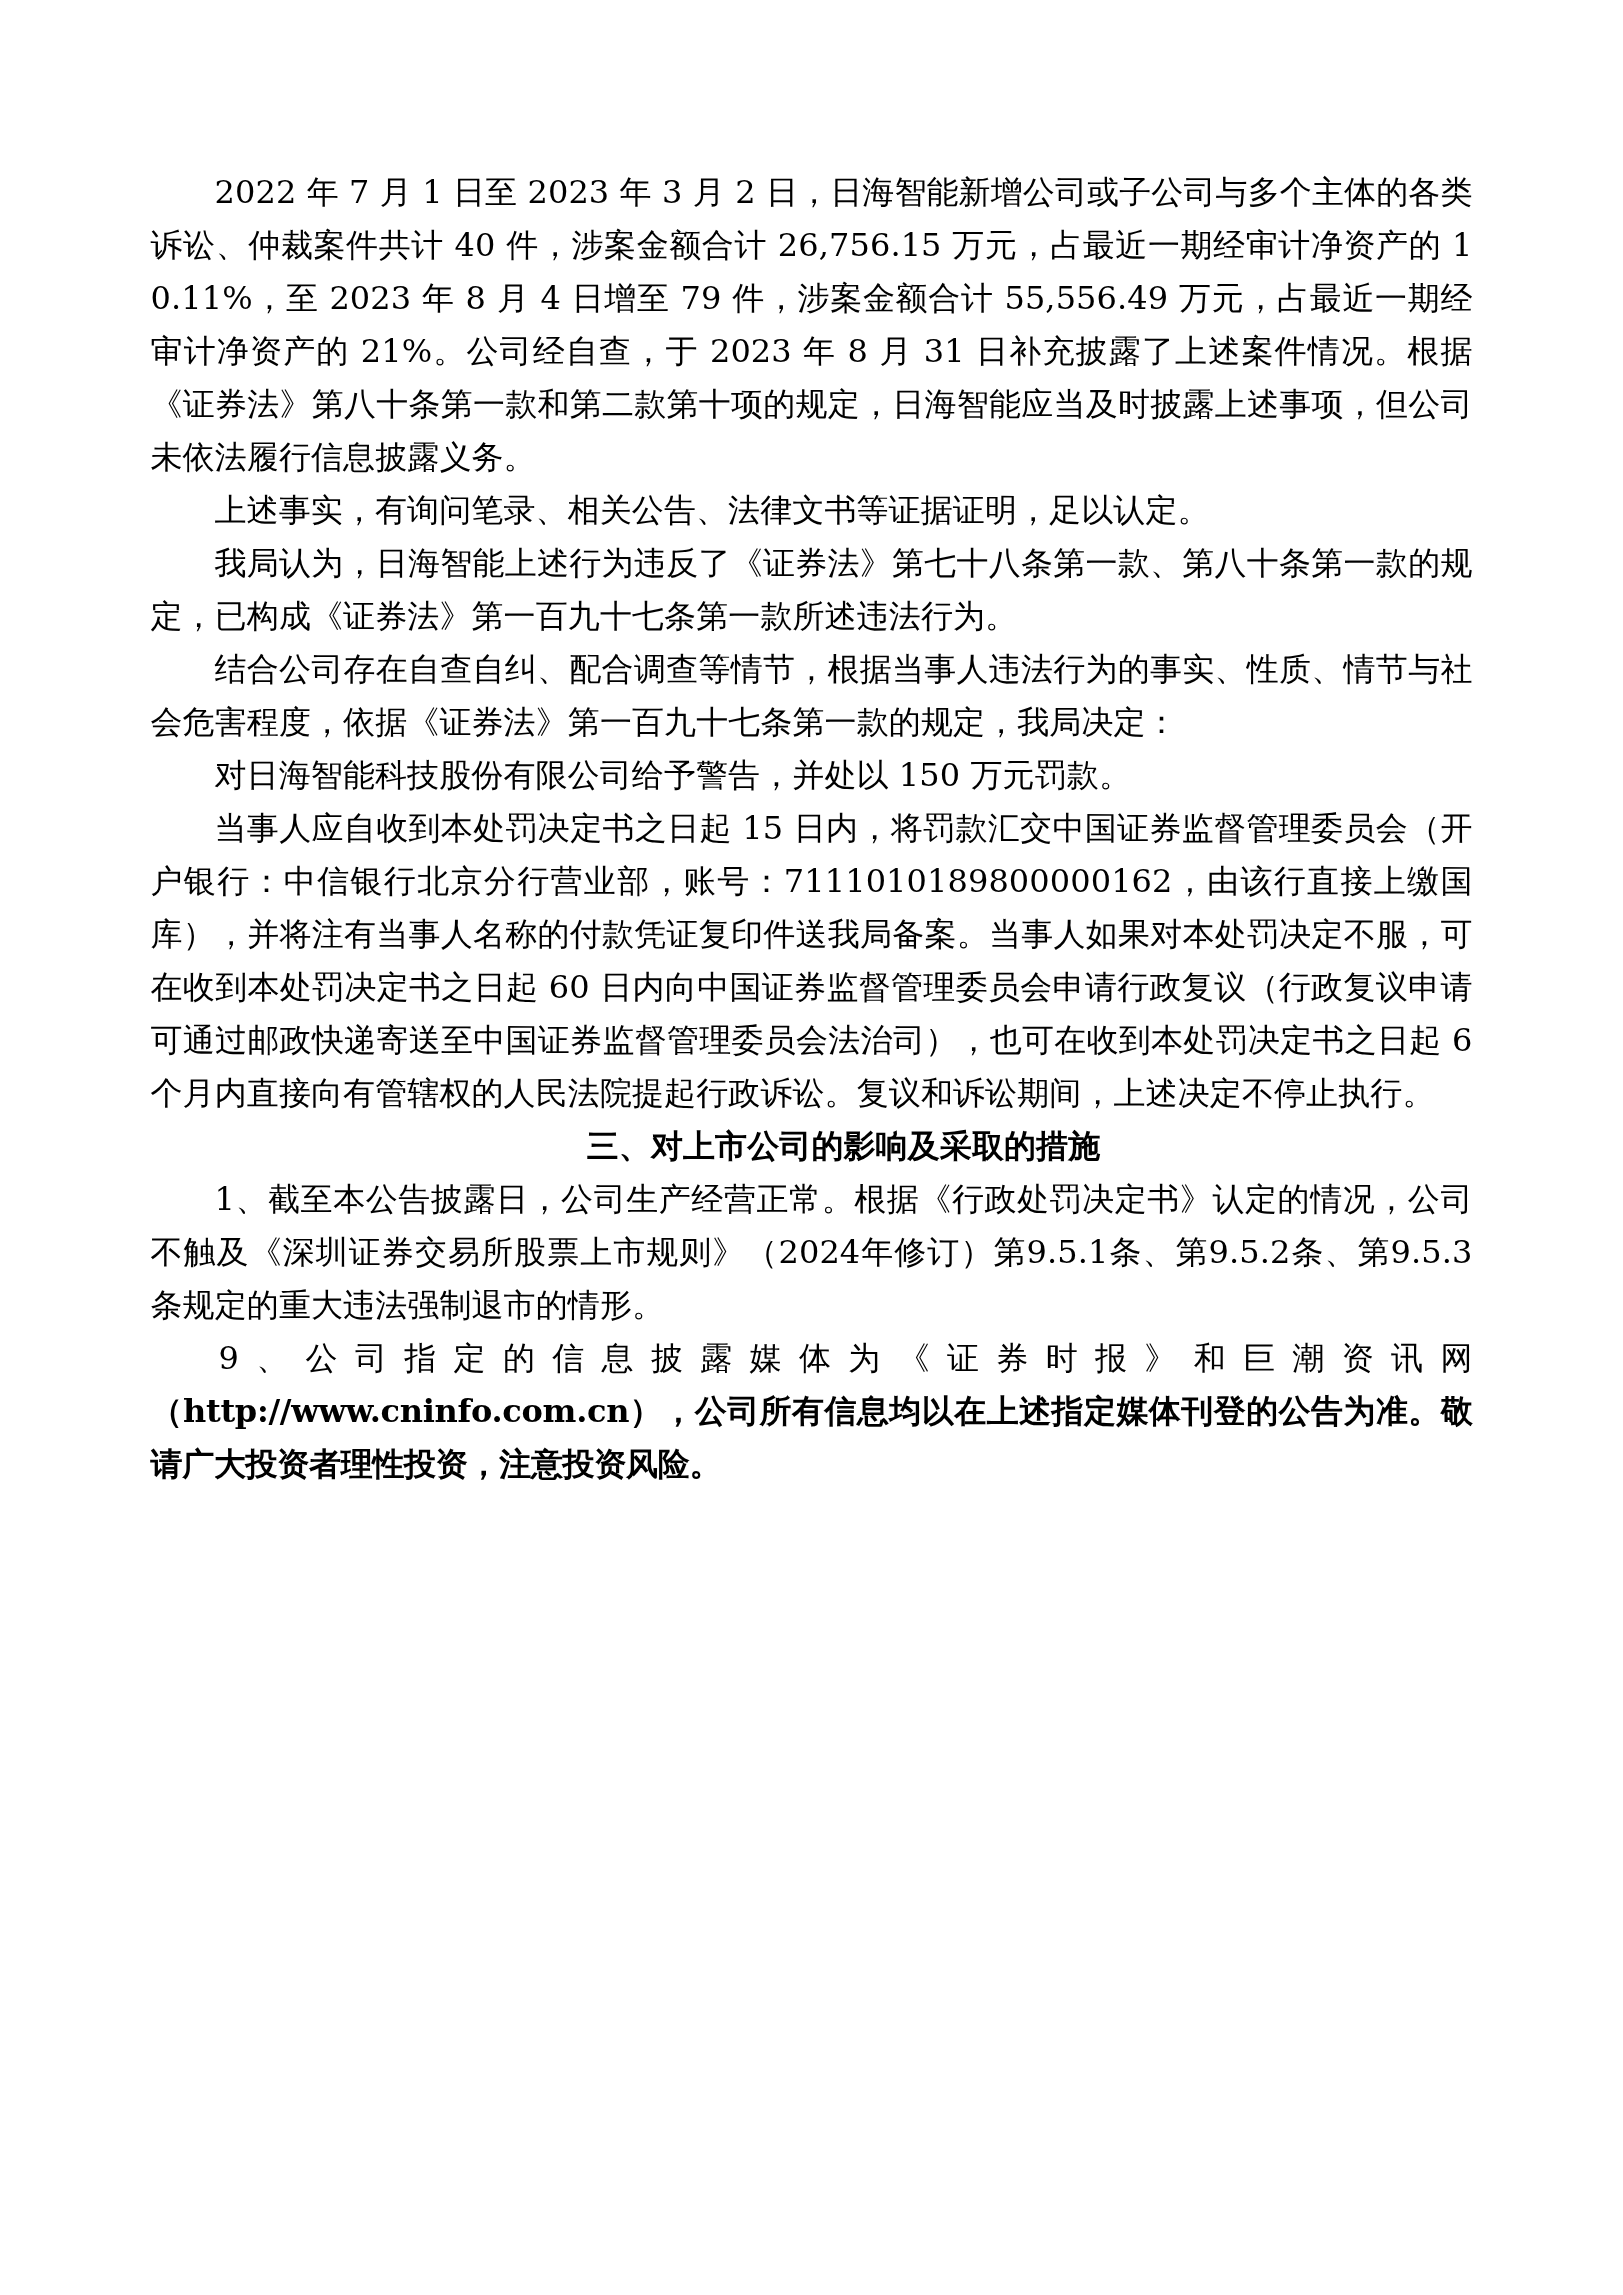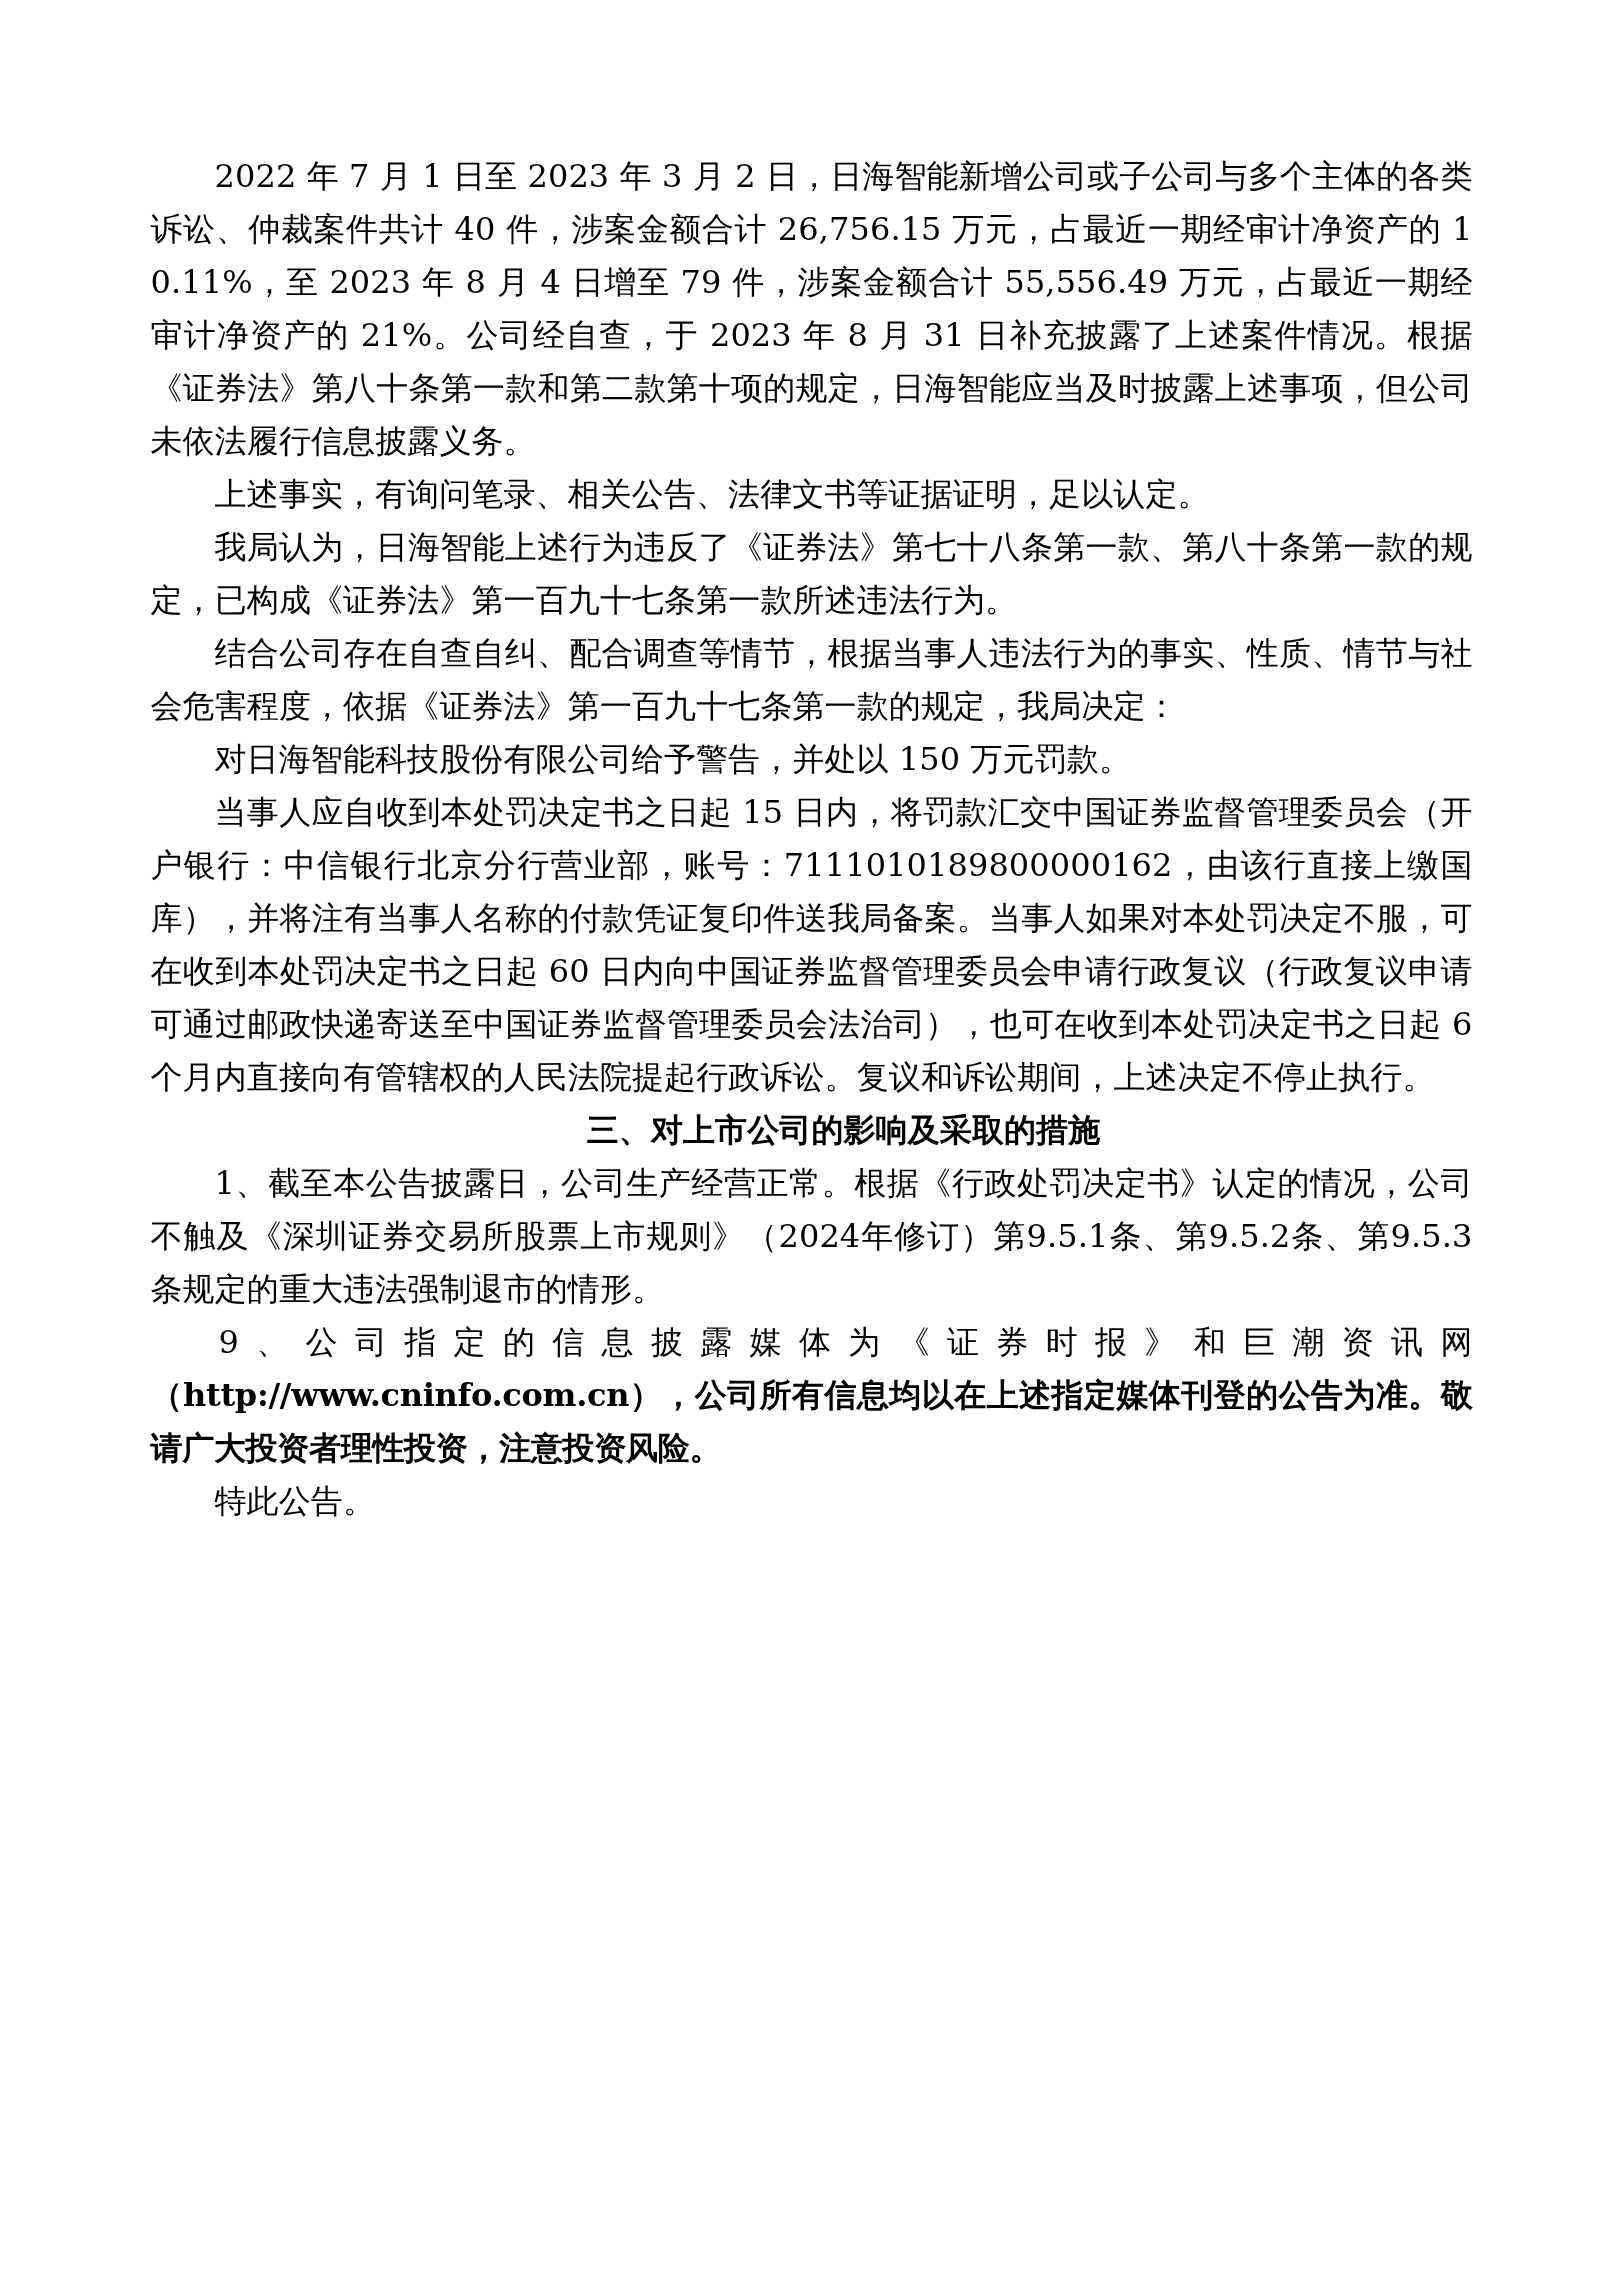--- a/index.html
+++ b/index.html
@@ -17,21 +17,21 @@
   #page {
     position: relative;
     width: 1623px;
     height: 2295px;
     background: #ffffff;
     box-sizing: border-box;
     padding: 150px 150px 0 150px;
   }
   #doc-body {
     width: 1322px;
-    margin: 0 auto;
+    margin: 16px auto;
   }
   .para {
     font-size: 32px;
     line-height: 53px;
     text-align: justify;
     text-justify: inter-ideograph;
     text-align-last: left;
     margin: 0 0 0 0;
     letter-spacing: 0.1px;
     word-break: break-all;
@@ -85,17 +85,16 @@
 
     <p class="heading">三、对上市公司的影响及采取的措施</p>
 
     <p class="para indent2">1、截至本公告披露日，公司生产经营正常。根据《行政处罚决定书》认定的情况，公司不触及《深圳证券交易所股票上市规则》（2024年修订）第9.5.1条、第9.5.2条、第9.5.3条规定的重大违法强制退市的情形。</p>
 
 
     <p class="para indent2b distributed">9、公司指定的信息披露媒体为《证券时报》和巨潮资讯网</p>
 
     <p class="para noindent url">（http://www.cninfo.com.cn），公司所有信息均以在上述指定媒体刊登的公告为准。敬请广大投资者理性投资，注意投资风险。</p>
 
-    <p class="para indent2">特此公告。</p>
 
   </div>
 </div>
 
 
 </body></html>

